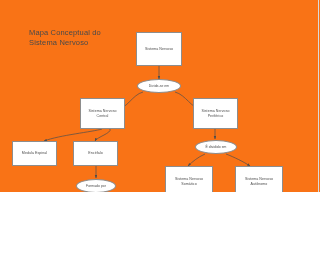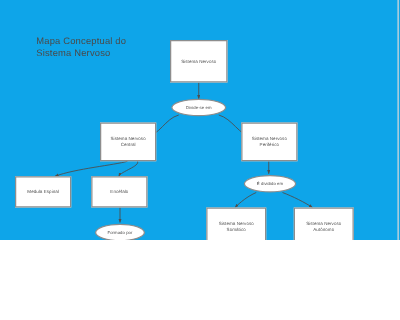--- a/index.html
+++ b/index.html
@@ -4,21 +4,21 @@
 <style>
   html, body {
     margin: 0;
     padding: 0;
     background: #ffffff;
   }
   #page {
     position: relative;
     width: 320px;
     height: 192px;
-    background: #0ea5e9;
+    background: #f97316;
     overflow: hidden;
     font-family: "Liberation Sans", sans-serif;
   }
   
   #page-border {
     position: absolute;
     left: 0;
     top: 0;
     width: 319px;
     height: 255px;

